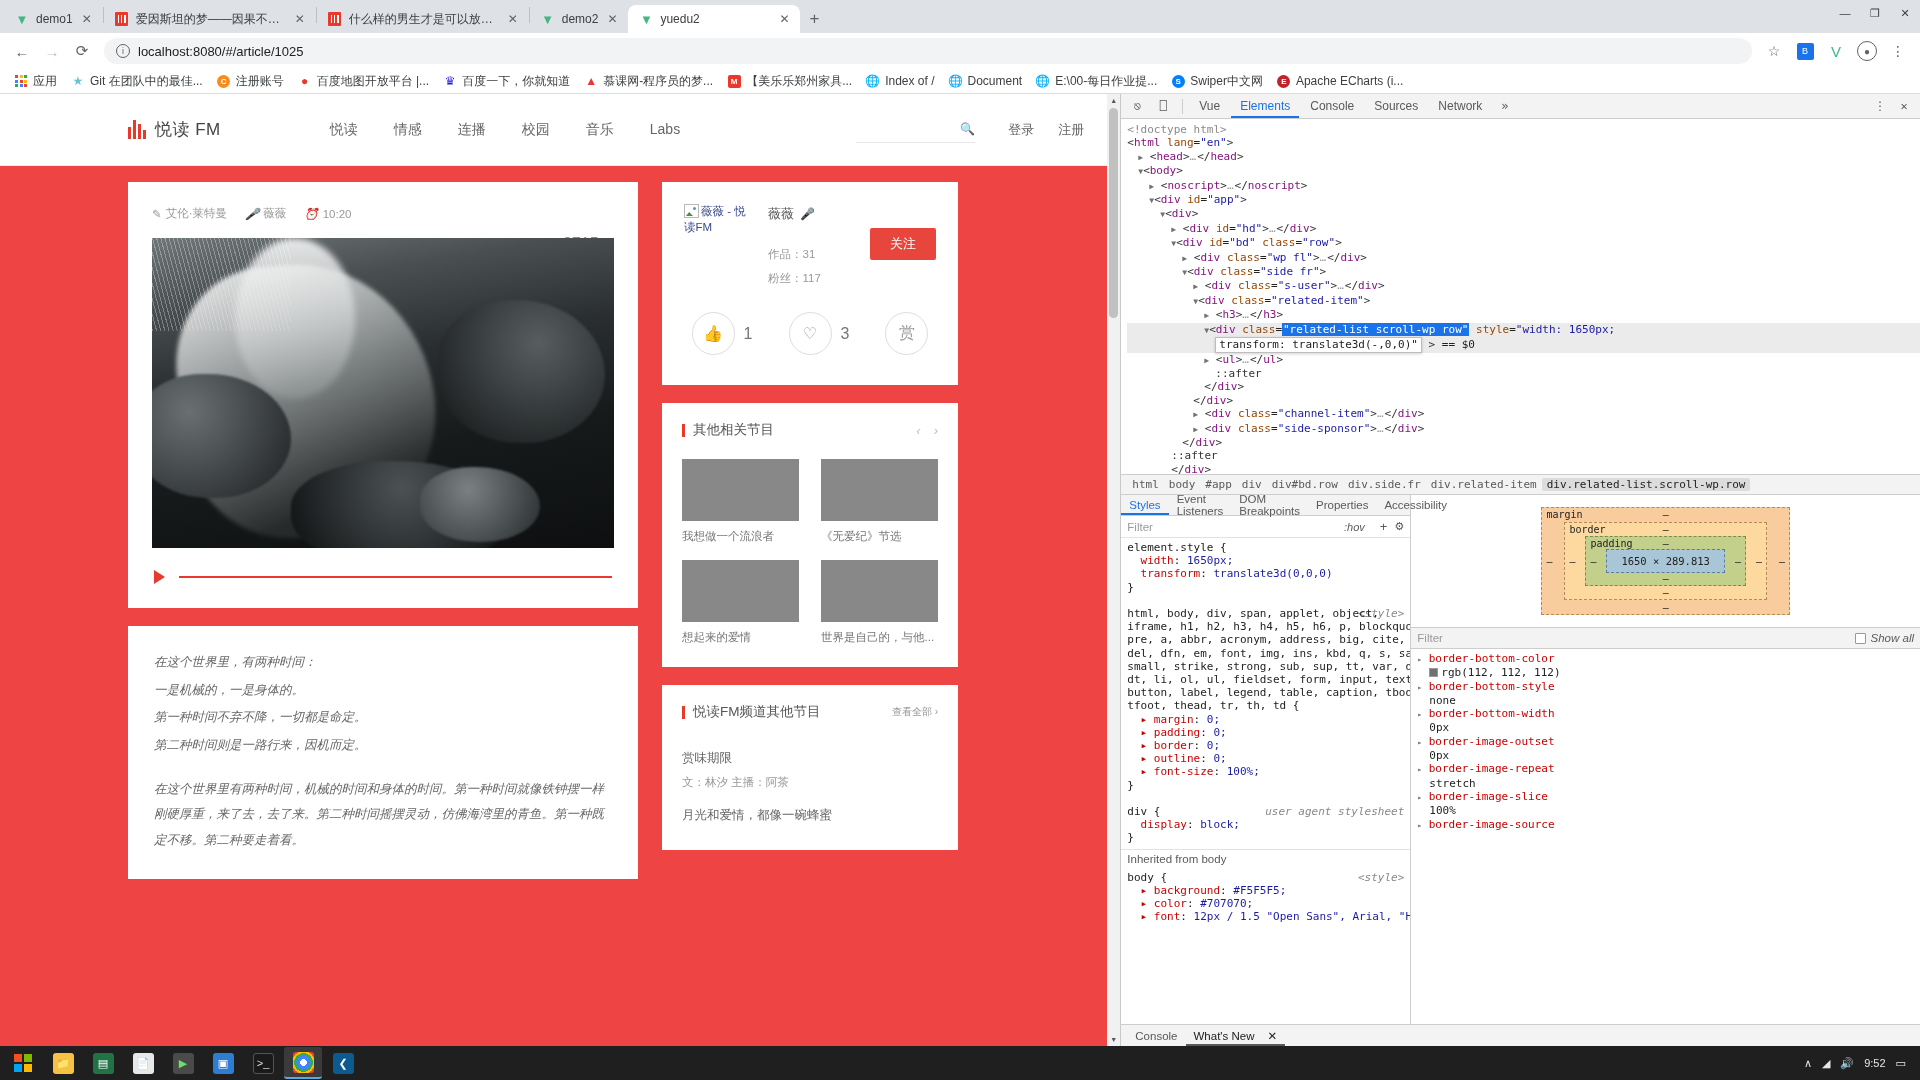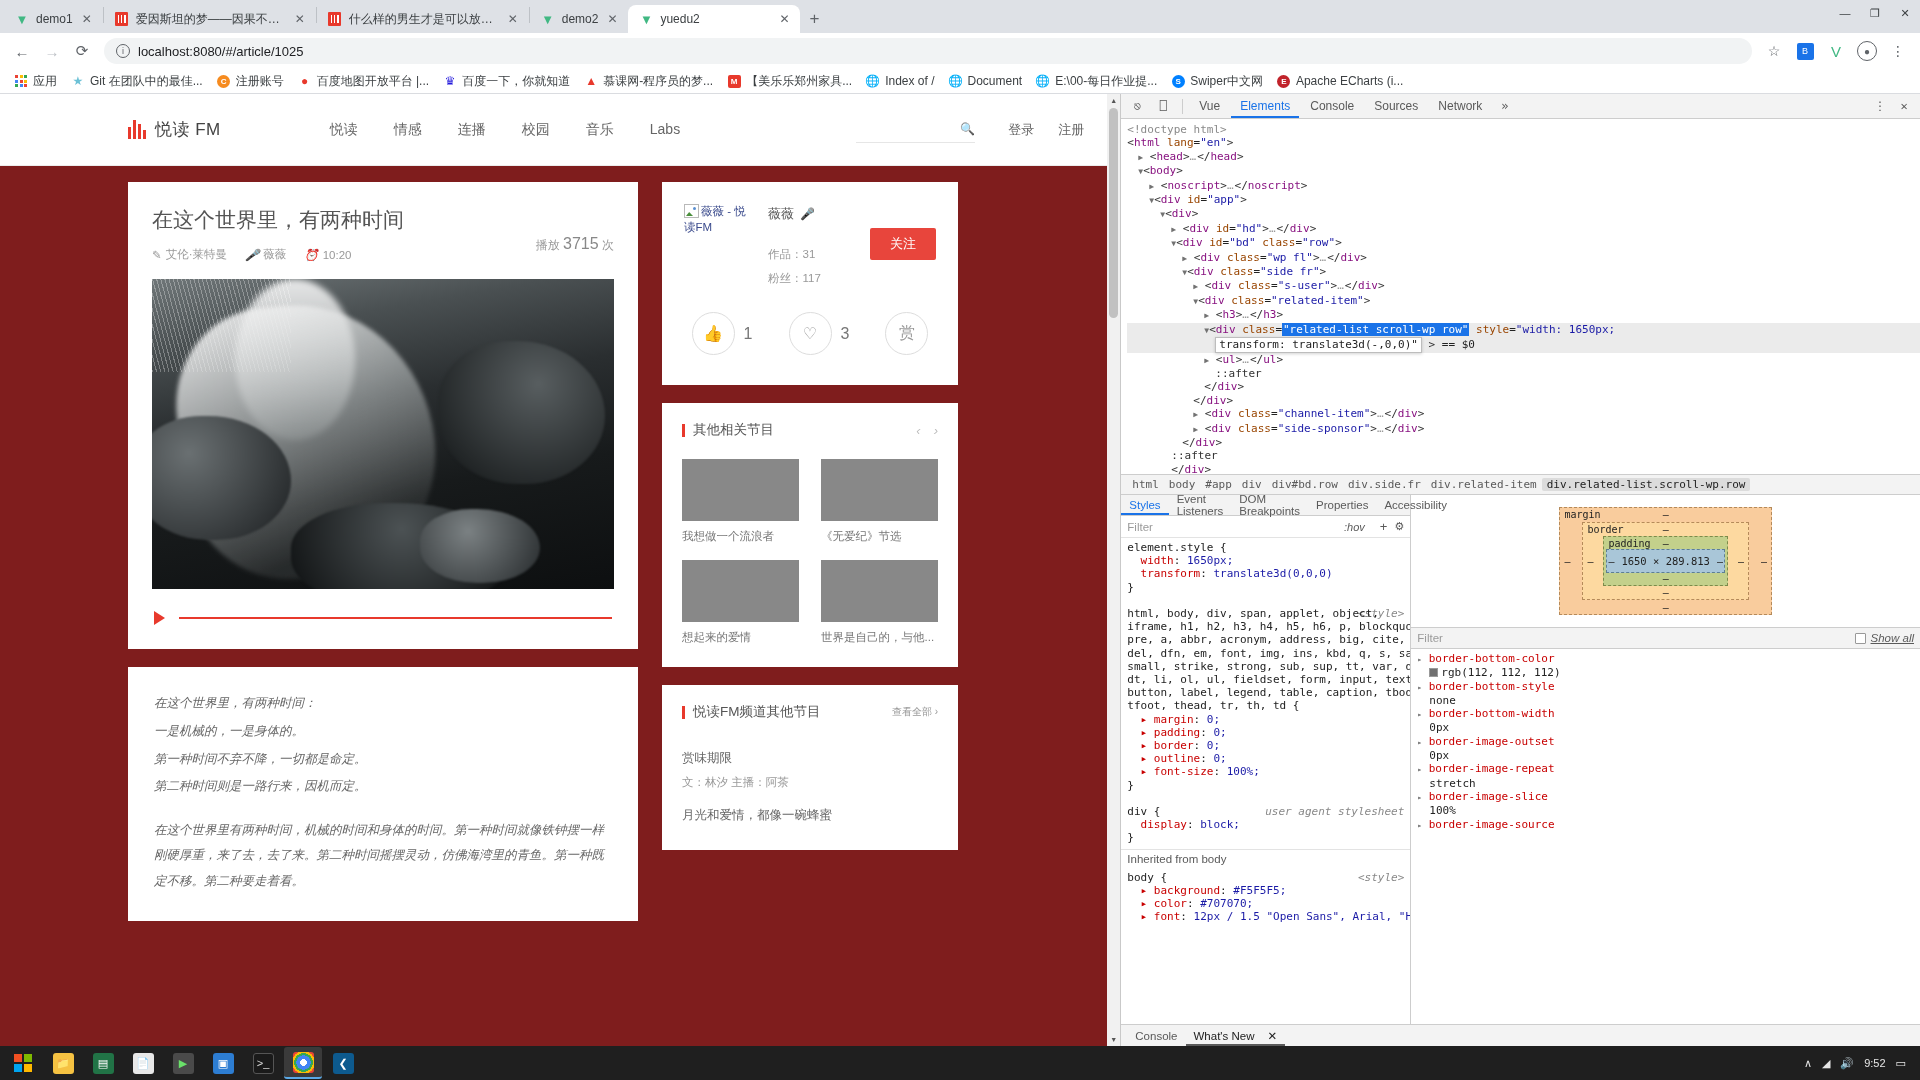--- a/index.html
+++ b/index.html
@@ -62,21 +62,21 @@
   .apps-grid s { display:block; width:3px; height:3px; background:#ea4335; }
   .apps-grid s:nth-child(2){background:#fbbc05}.apps-grid s:nth-child(3){background:#34a853}
   .apps-grid s:nth-child(4){background:#4285f4}.apps-grid s:nth-child(5){background:#ea4335}
   .apps-grid s:nth-child(6){background:#fbbc05}.apps-grid s:nth-child(7){background:#34a853}
   .apps-grid s:nth-child(8){background:#4285f4}.apps-grid s:nth-child(9){background:#ea4335}
   .ic-sq { width:13px; height:13px; border-radius:2px; display:flex; align-items:center; justify-content:center; color:#fff; font-size:8px; font-weight:bold; }
   .ic-circ { width:13px; height:13px; border-radius:50%; display:flex; align-items:center; justify-content:center; color:#fff; font-size:8px; font-weight:bold; }
 
   
   .viewport { flex:1 1 auto; display:flex; min-height:0; background:#f5f5f5; }
-  .webpage { width:1160px; position:relative; background:#7f1d1d; overflow:hidden; }
+  .webpage { width:1160px; position:relative; background:#ef4444; overflow:hidden; }
   .pagescroll { position:absolute; right:0; top:0; bottom:0; width:13px; background:#f1f1f1; }
   .pagescroll .thumb { position:absolute; top:2px; left:2px; width:9px; height:210px; background:#c1c1c1; border-radius:5px; }
   .pagescroll .arrow { position:absolute; left:0; width:13px; height:13px; display:flex; align-items:center; justify-content:center; font-size:7px; color:#555; }
 
   
   .site-hd { height:72px; background:#fff; border-bottom:1px solid #ececec; display:flex; align-items:center; padding:0 0 0 128px; }
   .logo { display:flex; align-items:center; gap:9px; }
   .logo-bars { display:flex; align-items:flex-end; gap:2px; height:19px; }
   .logo-bars b { display:block; width:3px; background:#e8392c; }
   .logo-bars b:nth-child(1){height:12px}.logo-bars b:nth-child(2){height:19px}
@@ -204,33 +204,33 @@
   .prop { color:#c80000; }
   .val { color:#1a1aa6; }
   .origin { float:right; color:#888; font-style:italic; padding-right:6px; }
   .inherit-hd { border-top:1px solid #e3e3e3; padding:3px 6px; color:#5a5a5a; font-family:"Liberation Sans",sans-serif; font-size:11.5px; background:#fff; }
   .triC { color:#727272; font-size:8px; }
 
   .right-col { flex:1 1 auto; display:flex; flex-direction:column; min-width:0; }
   .boxmodel-wrap { padding:12px 10px; display:flex; justify-content:center; }
   .bm-margin { background:#f9cc9d; border:1px dashed #b58a5a; padding:14px 22px 14px 22px; position:relative; }
   .bm-border { background:#fdd9a0; border:1px dashed #b58a5a; padding:13px 20px; position:relative; }
-  .bm-padding { background:#c3d08b; border:1px dashed #7d8a4a; padding:12px 2px; position:relative; }
+  .bm-padding { background:#c3d08b; border:1px dashed #7d8a4a; padding:12px 20px; position:relative; }
   .bm-content { background:#a9c6d8; border:1px dashed #5d7f93; padding:5px 14px; text-align:center; font-size:10.5px; color:#222; }
   .bm-label { position:absolute; font-size:10px; color:#222; }
   .bm-lbl-tl { left:4px; top:1px; }
   .bm-dash { font-size:10px; color:#222; position:absolute; }
   .bm-t { top:1px; left:50%; transform:translateX(-50%); }
   .bm-b { bottom:1px; left:50%; transform:translateX(-50%); }
   .bm-l { left:4px; top:50%; transform:translateY(-50%); }
   .bm-r { right:4px; top:50%; transform:translateY(-50%); }
 
   .cfilter { height:22px; border-top:1px solid #cdcdcd; border-bottom:1px solid #cdcdcd; background:#f3f3f3; display:flex; align-items:center; padding:0 6px; font-family:"Liberation Sans",sans-serif; font-size:11.5px; color:#9a9a9a; }
   .cfilter .cf-l { flex:1 1 auto; }
-  .cfilter .cf-r { display:flex; align-items:center; gap:5px; color:#5a5a5a;text-decoration:underline; }
+  .cfilter .cf-r { display:flex; align-items:center; gap:5px; color:#5a5a5a; }
   .cfilter .cbx { width:11px; height:11px; border:1px solid #999; background:#fff; border-radius:1px; }
   .computed-list { flex:1 1 auto; overflow:hidden; padding:3px 0 0 6px; line-height:13.3px; white-space:pre; }
   .cp-name { color:#c80000; }
   .cp-val { color:#222; padding-left:12px; display:block; }
   .swatch { display:inline-block; width:9px; height:9px; border:1px solid #999; vertical-align:-1px; margin-right:3px; }
 
   .dt-drawer { height:22px; background:#f3f3f3; border-top:1px solid #cdcdcd; display:flex; align-items:center; padding:0 6px; font-family:"Liberation Sans",sans-serif; font-size:11.5px; color:#5a5a5a; }
   .dw-tab { padding:0 8px; height:21px; display:flex; align-items:center; gap:5px; }
   .dw-tab.sel { color:#222; box-shadow:inset 0 -2px 0 #5a5a5a;gap:13px; }
 
@@ -421,21 +421,20 @@
         <div class="hd-auth">
           <a href="#">登录</a>
           <a href="#">注册</a>
         </div>
       </div>
 
       <div class="site-bd">
 
         <div class="col-main">
           <div class="card art-card">
-            <h1 class="art-title">在这个世界里，有两种时间</h1>
             <div class="art-meta">
               <span>
                 <i>✎</i>
                 <b style="font-weight:normal">艾伦·莱特曼</b>
               </span>
               <span>
                 <i>🎤</i>
                 <b style="font-weight:normal">薇薇</b>
               </span>
               <span>

